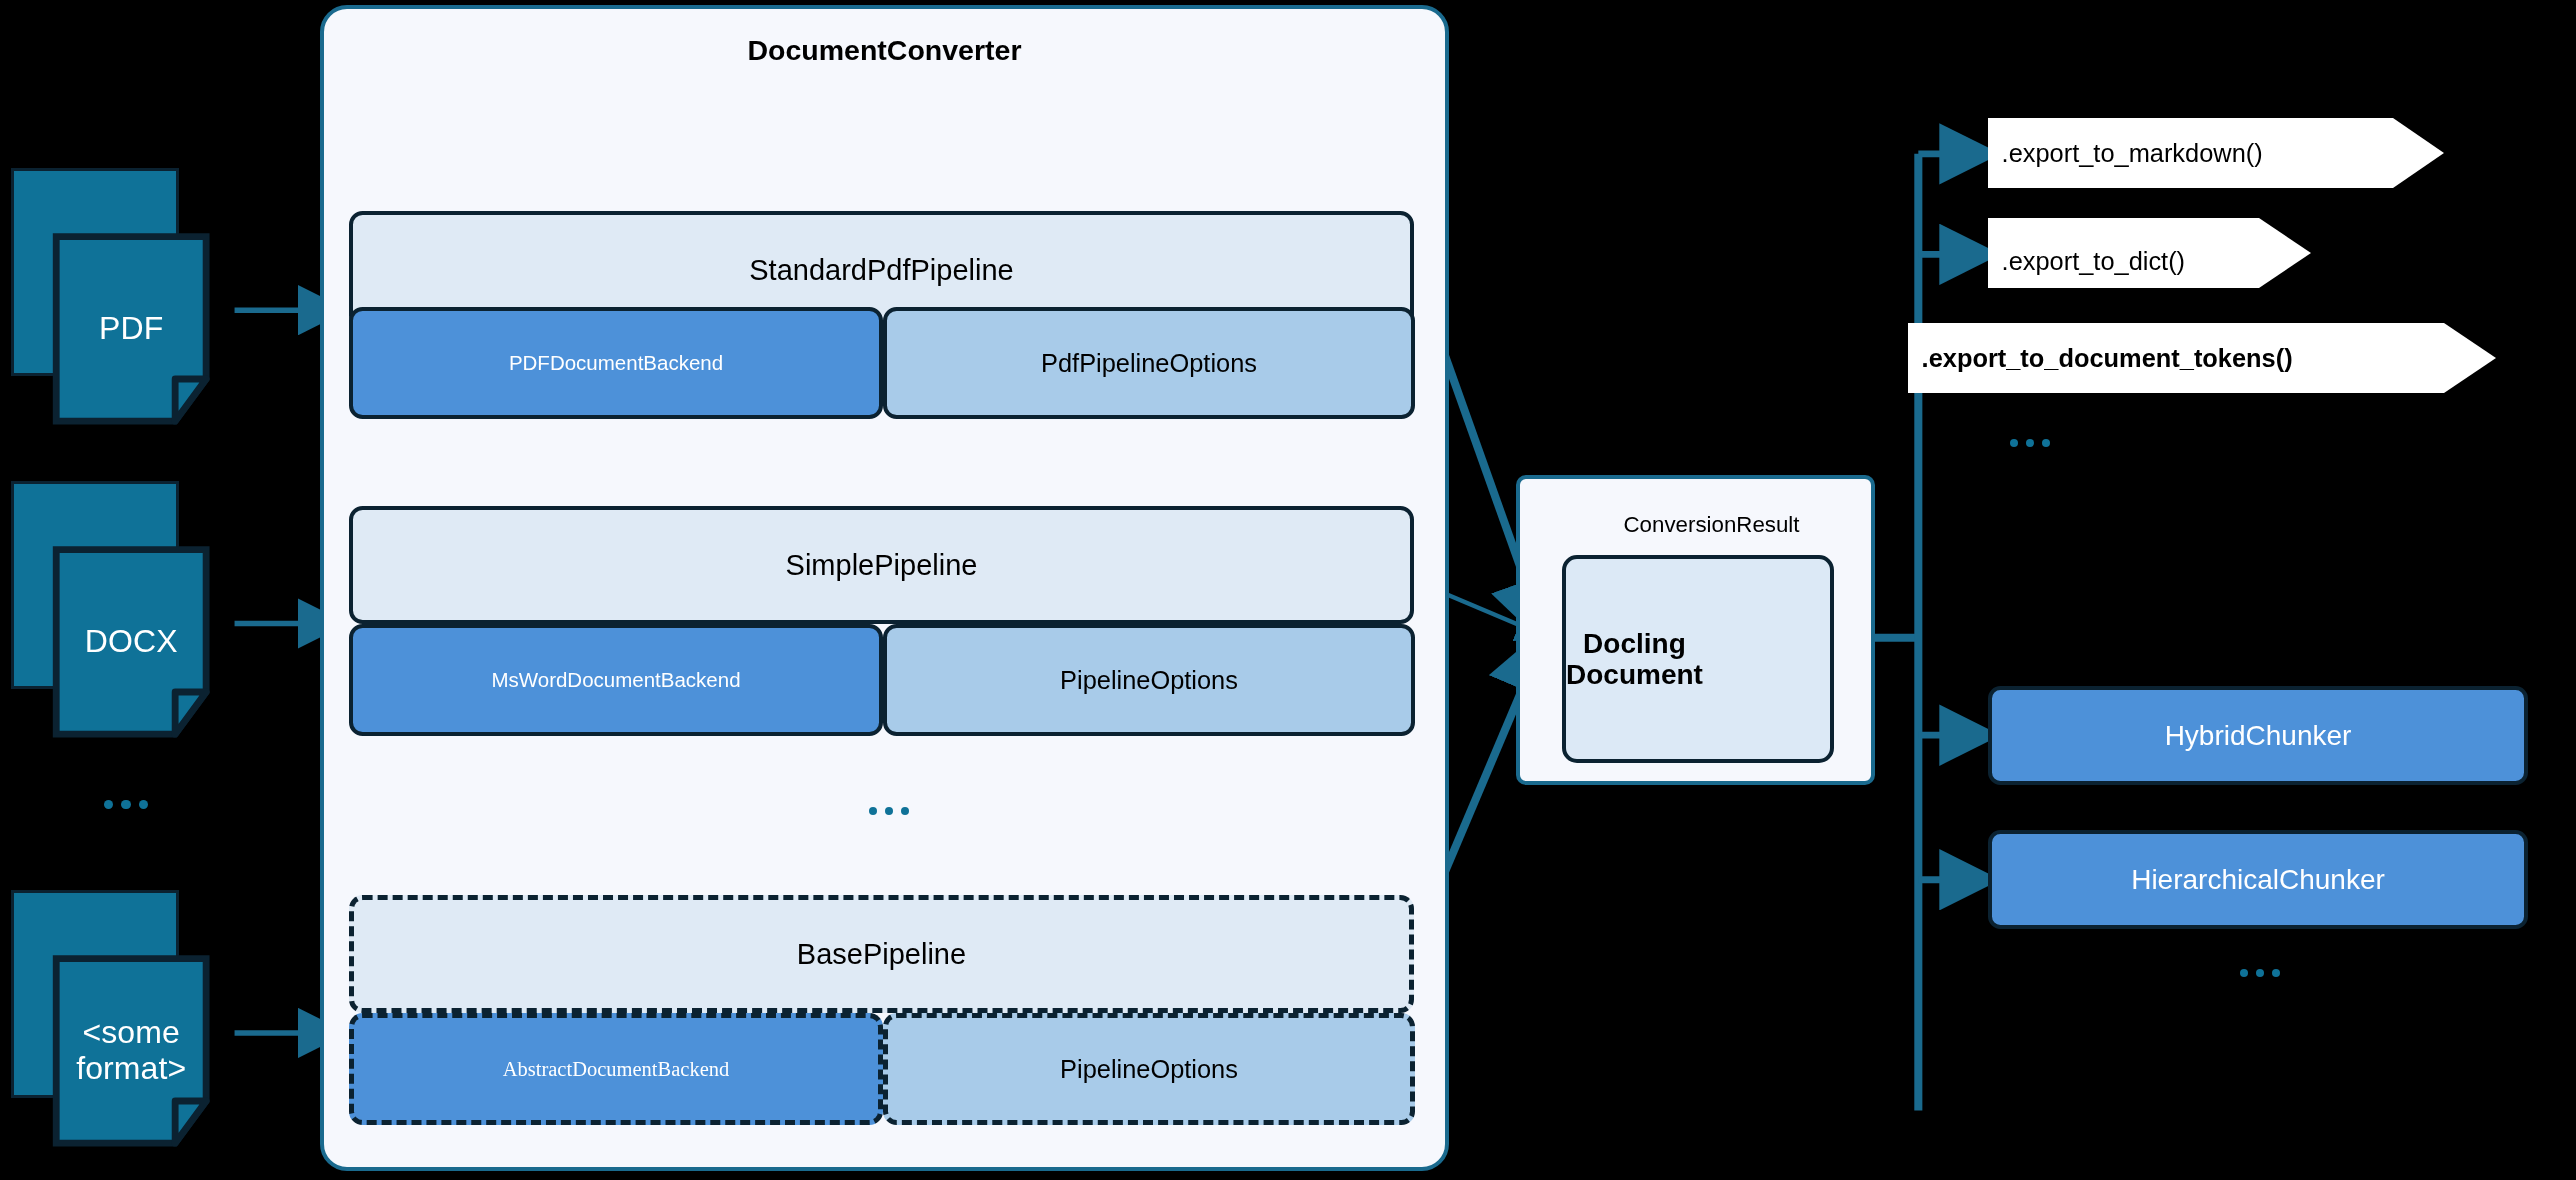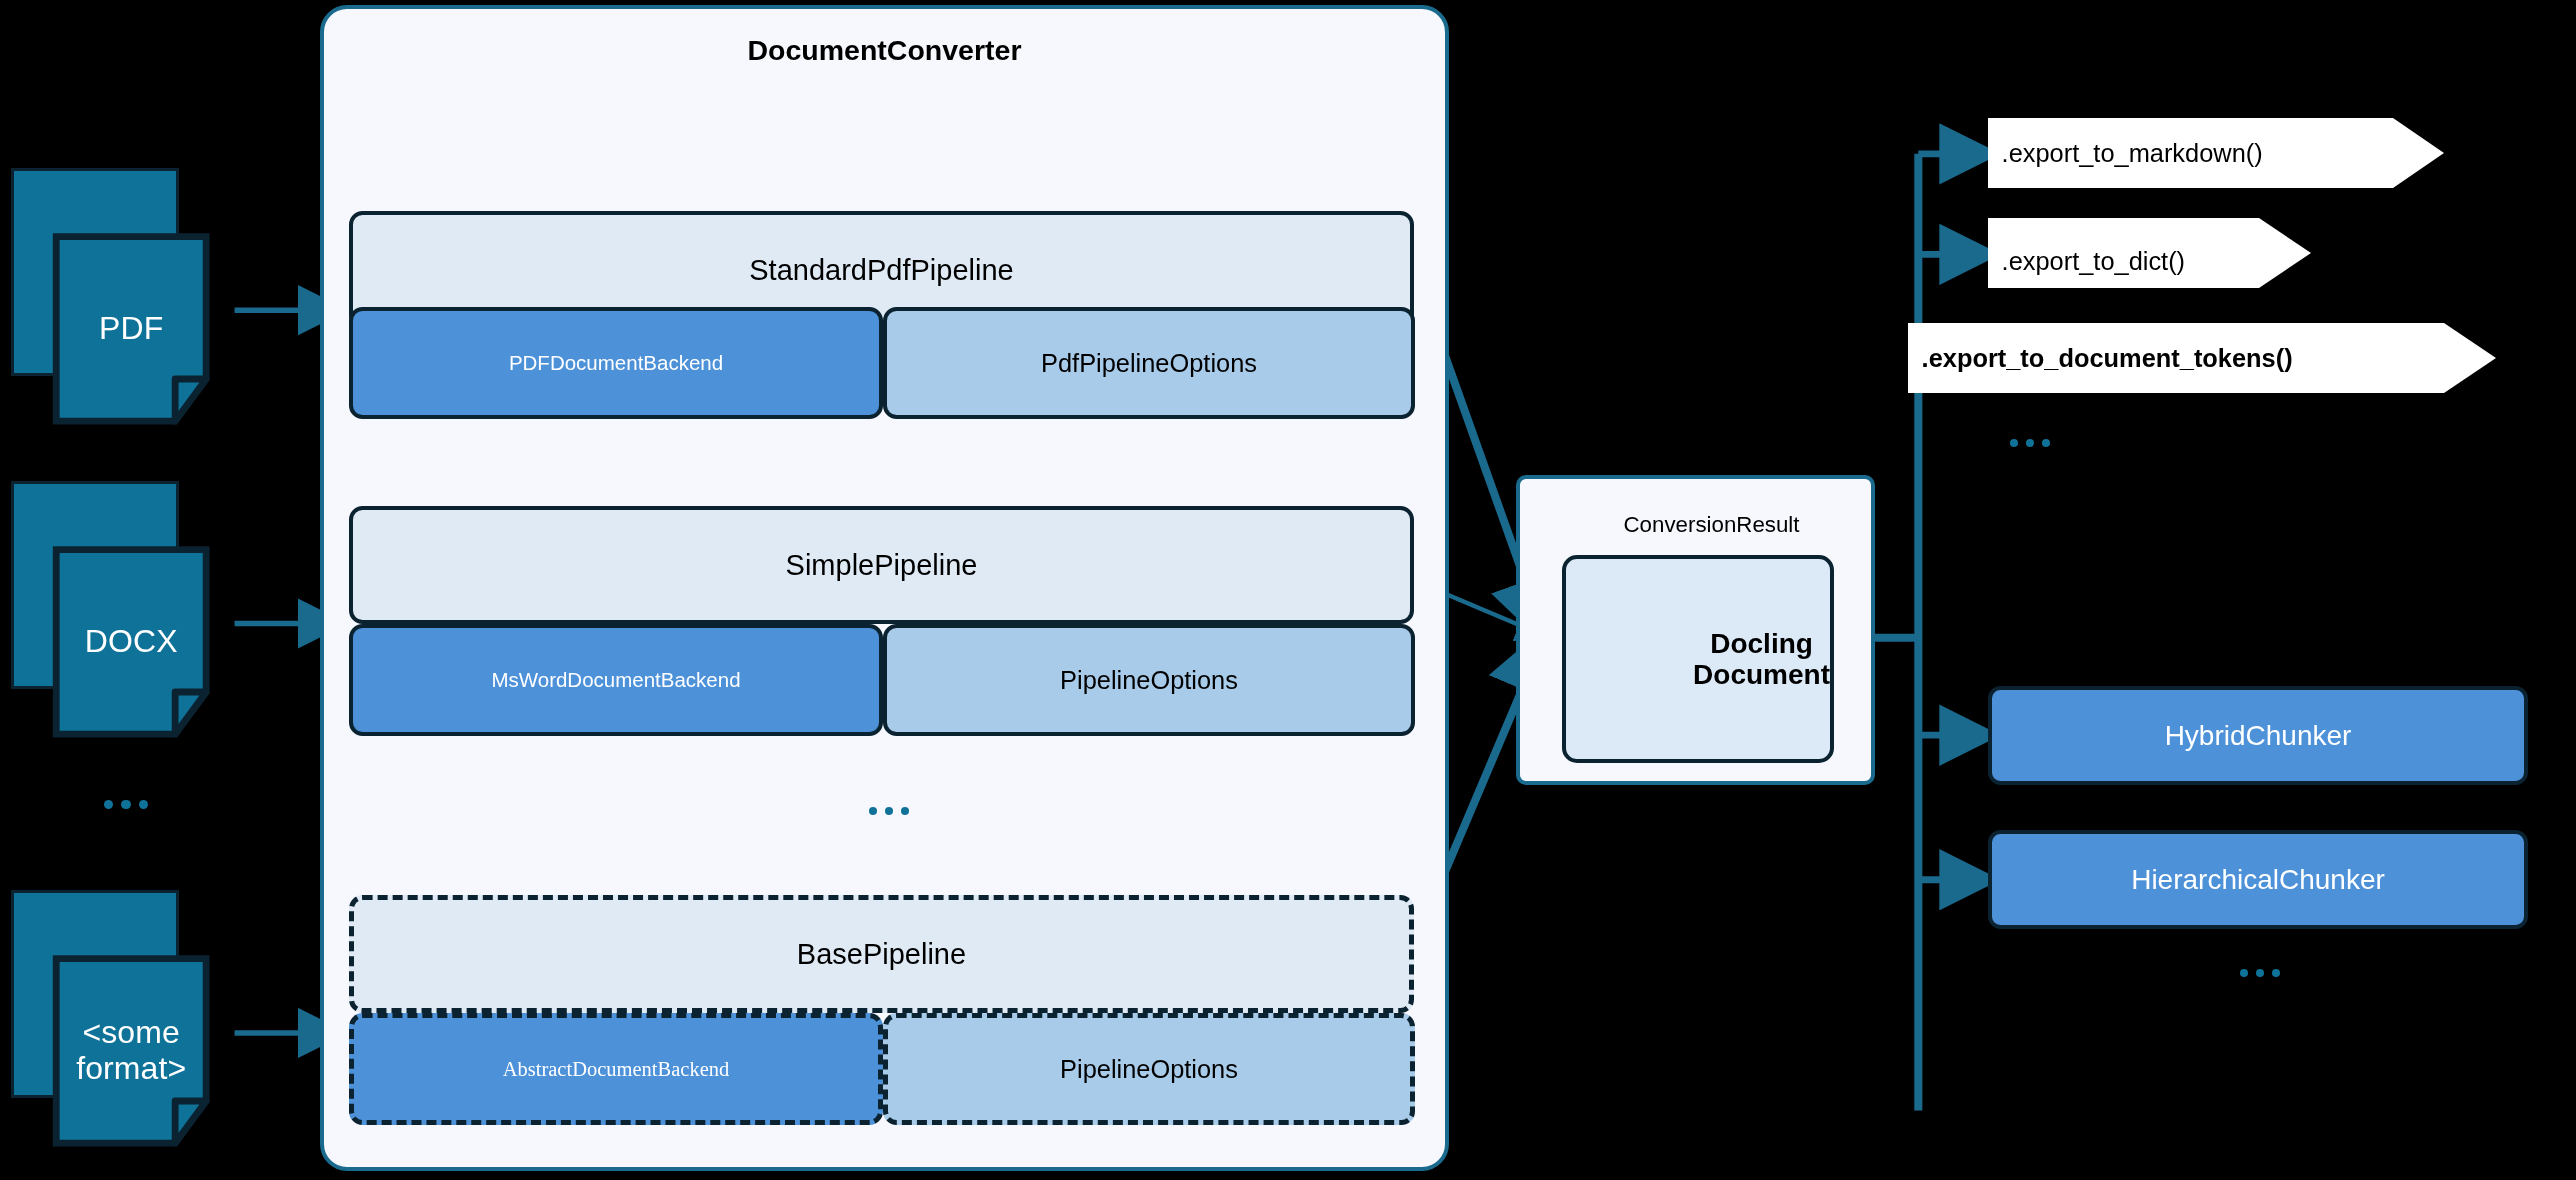--- a/index.html
+++ b/index.html
@@ -68,21 +68,21 @@
     position:absolute;box-sizing:border-box;
     background:#f6f8fd;border:4.3px solid #1a6a8e;border-radius:10px;
   }
   #conv-result-title{
     position:absolute;width:100%;text-align:center;
     font-size:22.3px;color:#000;
   }
   #docling-doc{
     position:absolute;box-sizing:border-box;
     background:#dce9f6;border:4.3px solid #0b2231;border-radius:15px;
-    display:flex;align-items:center;justify-content:flex-end;
+    display:flex;align-items:center;justify-content:flex-start;
     font-weight:bold;font-size:28px;line-height:1.12;color:#000;text-align:center;
   }
 
   
   .export-arrow{
     position:absolute;box-sizing:border-box;
     background:#ffffff;
     display:flex;align-items:center;
     font-size:25.4px;color:#000;
     padding-left:13.6px;

